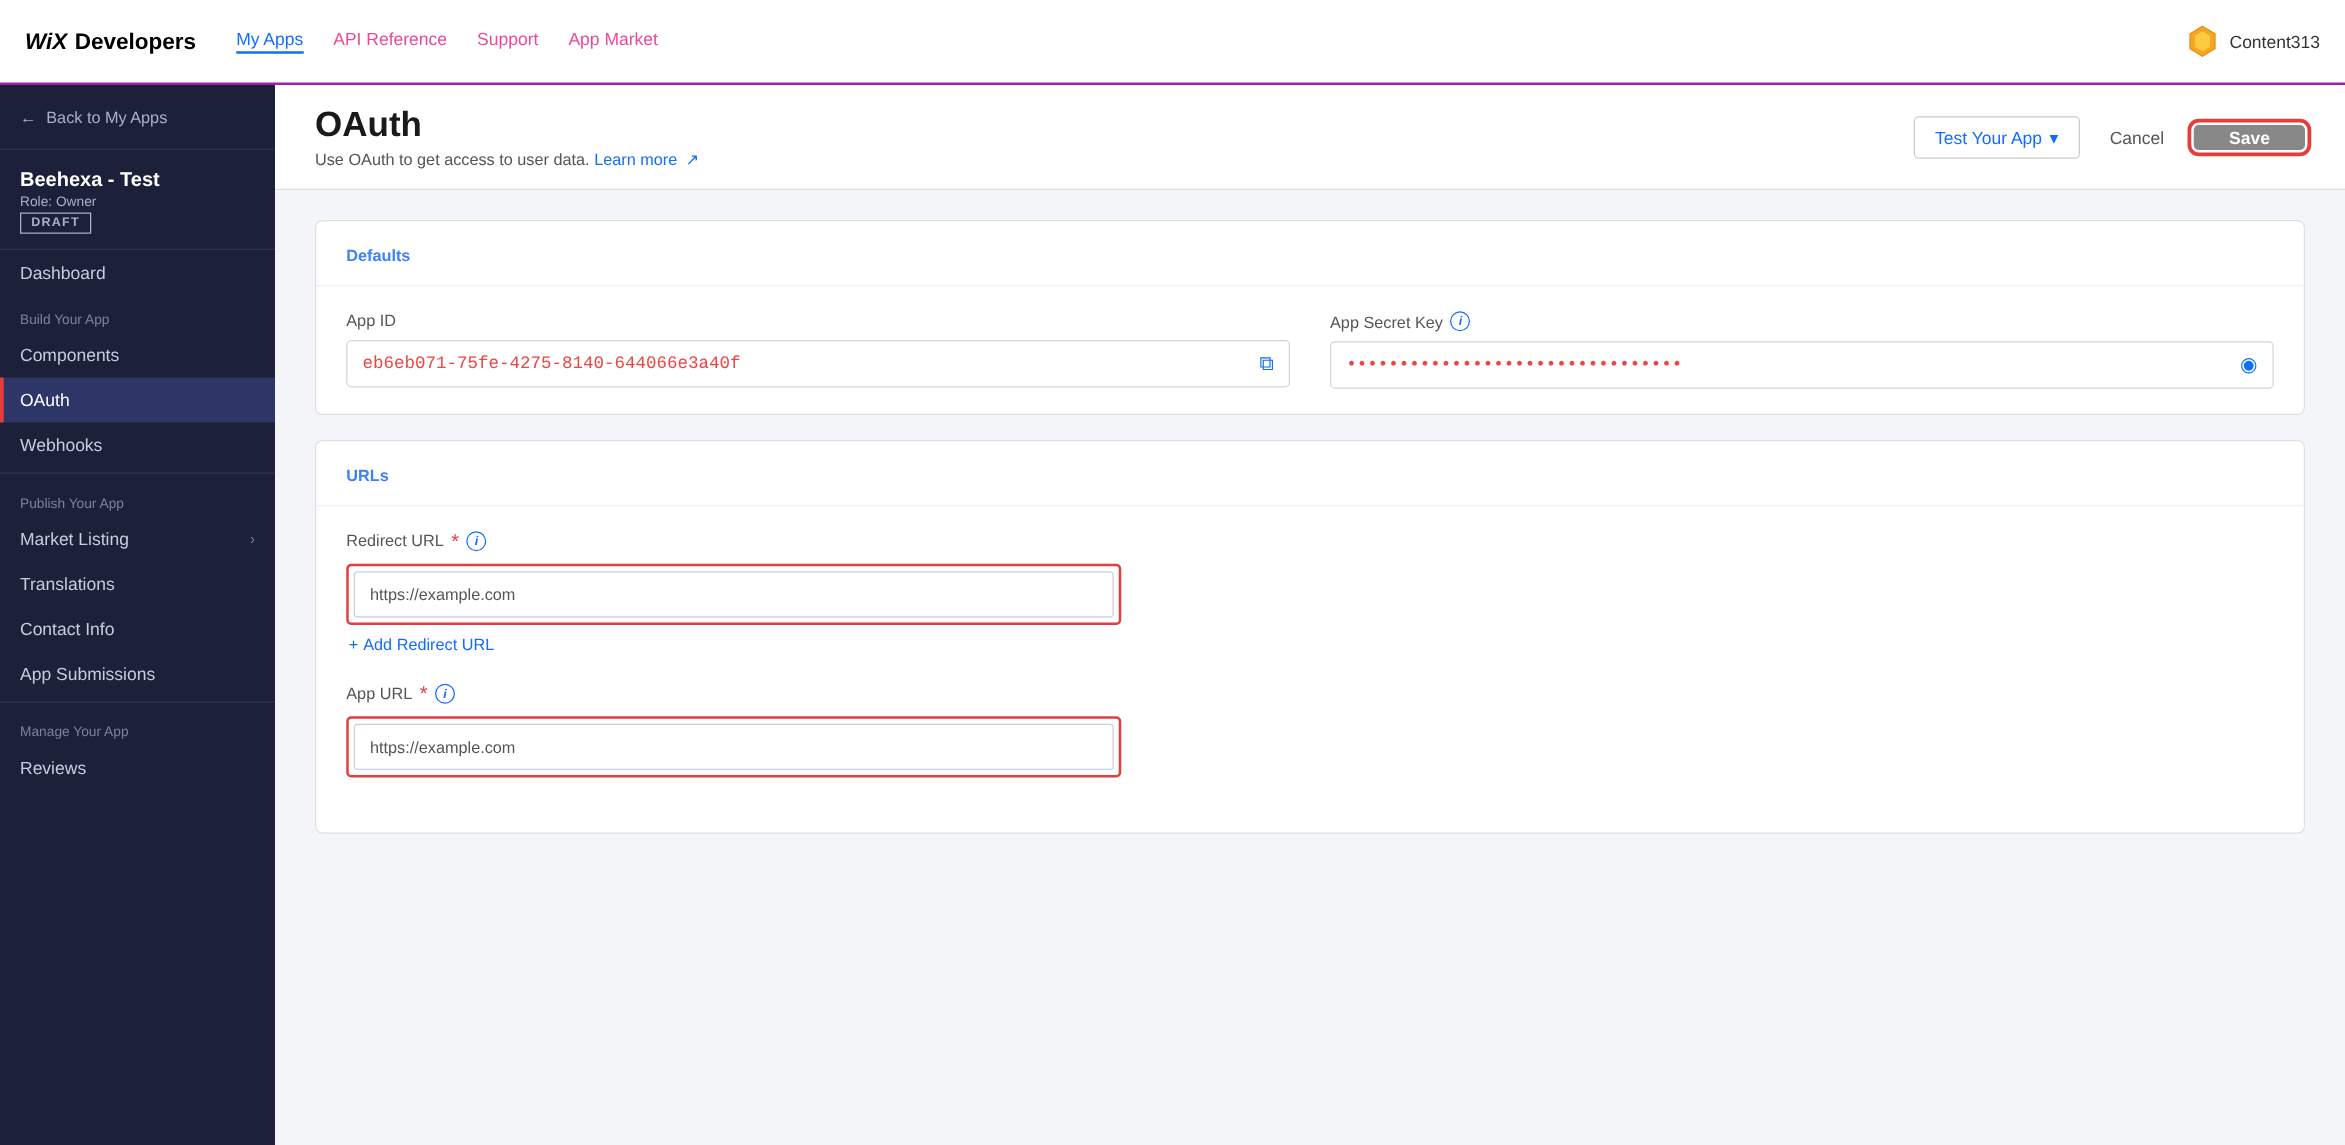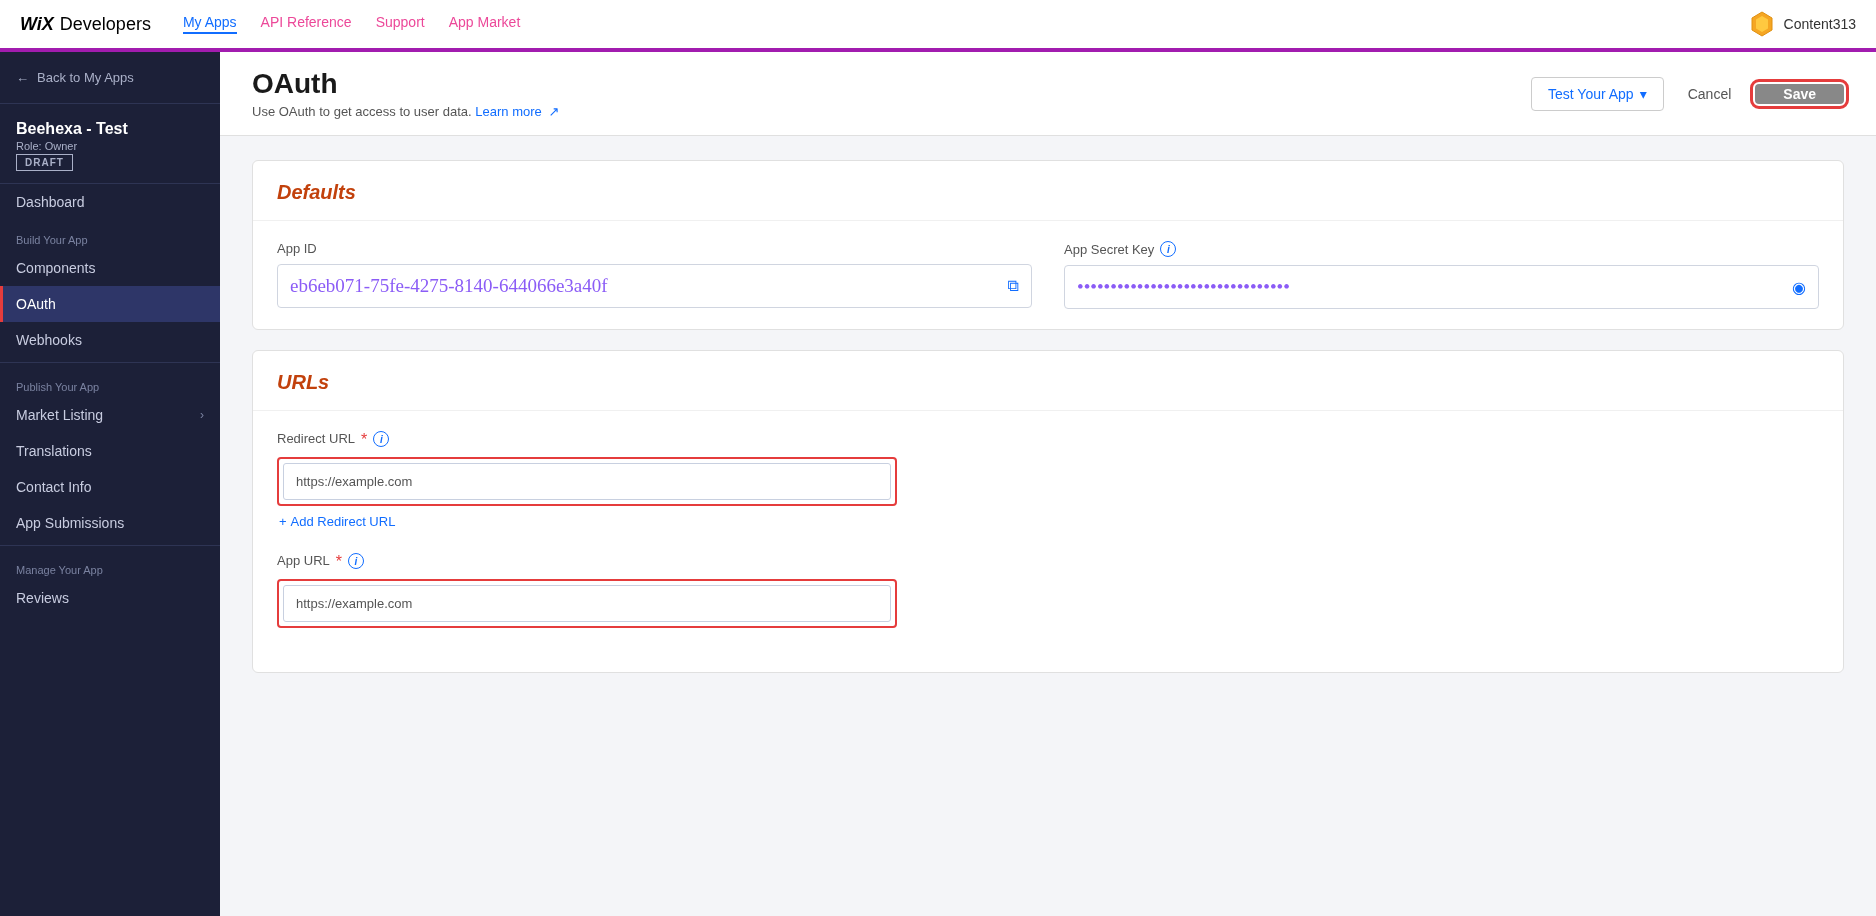--- a/index.html
+++ b/index.html
@@ -1,22 +1,22 @@
 <!DOCTYPE html>
 <html><head>
   <meta charset="utf-8">
   <style>
     * { box-sizing: border-box; margin: 0; padding: 0; }
     body { font-family: 'Helvetica Neue', Arial, sans-serif; background: #f4f5f8; display: flex; flex-direction: column; height: 916px; overflow: hidden; }
 
     
     .top-nav {
       background: #fff;
-      border-bottom: 4px solid #a21caf;
-      height: 52px;
+      border-bottom: 2px solid #a21caf;
+      height: 68px;
       display: flex;
       align-items: center;
       padding: 0 20px;
       gap: 32px;
       flex-shrink: 0;
       z-index: 10;
     }
     .logo {
       display: flex;
       align-items: center;
@@ -203,26 +203,25 @@
       padding: 24px 32px;
     }
     .form-section {
       background: #fff;
       border: 1px solid #e0e0e0;
       border-radius: 6px;
       margin-bottom: 20px;
       overflow: hidden;
     }
     .form-section-title {
-      font-size: 20px;
+      font-size: 13px;
       font-weight: 600;
-      color: #c2410c;
+      color: #3b82f6;
       padding: 20px 24px 16px;
       border-bottom: 1px solid #f0f0f0;
-      font-style: italic;
     }
     .form-section-body {
       padding: 20px 24px;
     }
     .form-row {
       display: flex;
       gap: 32px;
     }
     .form-group {
       flex: 1;
@@ -241,23 +240,23 @@
       border: 1px solid #d0d5e0;
       border-radius: 4px;
       background: #fff;
       overflow: hidden;
     }
     .form-field-input {
       flex: 1;
       border: none;
       outline: none;
       padding: 10px 12px;
-      font-size: 19px;
-      color: #8b5cf6;
-      font-family: Liberation Serif, serif;
+      font-size: 14px;
+      color: #ef4444;
+      font-family: Liberation Mono, monospace;
       background: transparent;
     }
     .form-field-btn {
       padding: 8px 12px;
       border: none;
       background: none;
       cursor: pointer;
       color: #116dff;
       font-size: 16px;
     }
@@ -308,21 +307,21 @@
     .content-area::-webkit-scrollbar-thumb { background: #ccc; border-radius: 3px; }
     .sidebar::-webkit-scrollbar { width: 4px; }
     .sidebar::-webkit-scrollbar-thumb { background: #3a4060; }
   </style>
 </head>
 <body>
 
 <nav class="top-nav">
   <div class="logo">
     <span style="font-style:italic;font-weight:900;">WiX</span>
-    <span style="font-weight:400;">Developers</span>
+    <span style="font-weight:700;">Developers</span>
   </div>
   <div class="nav-links">
     <a class="nav-link active">My Apps</a>
     <a class="nav-link">API Reference</a>
     <a class="nav-link">Support</a>
     <a class="nav-link">App Market</a>
   </div>
   <div class="nav-right">
     <svg class="hex-icon" viewBox="0 0 28 28" xmlns="http://www.w3.org/2000/svg">
       <polygon points="14,2 24,8 24,20 14,26 4,20 4,8" fill="#f5a623" stroke="#e09010" stroke-width="1"></polygon>

